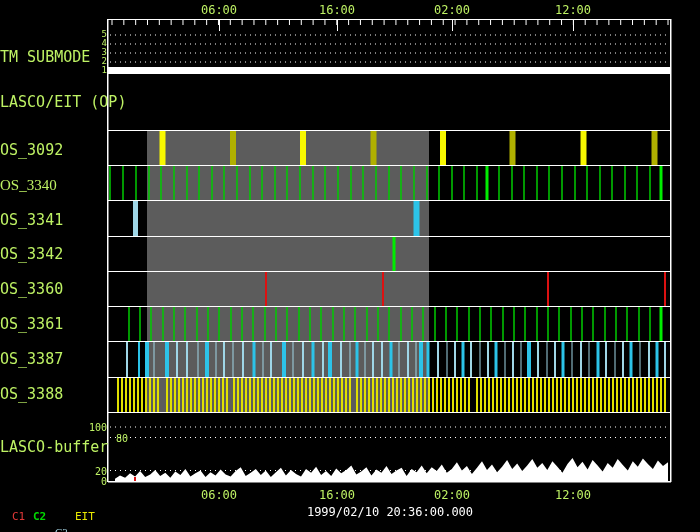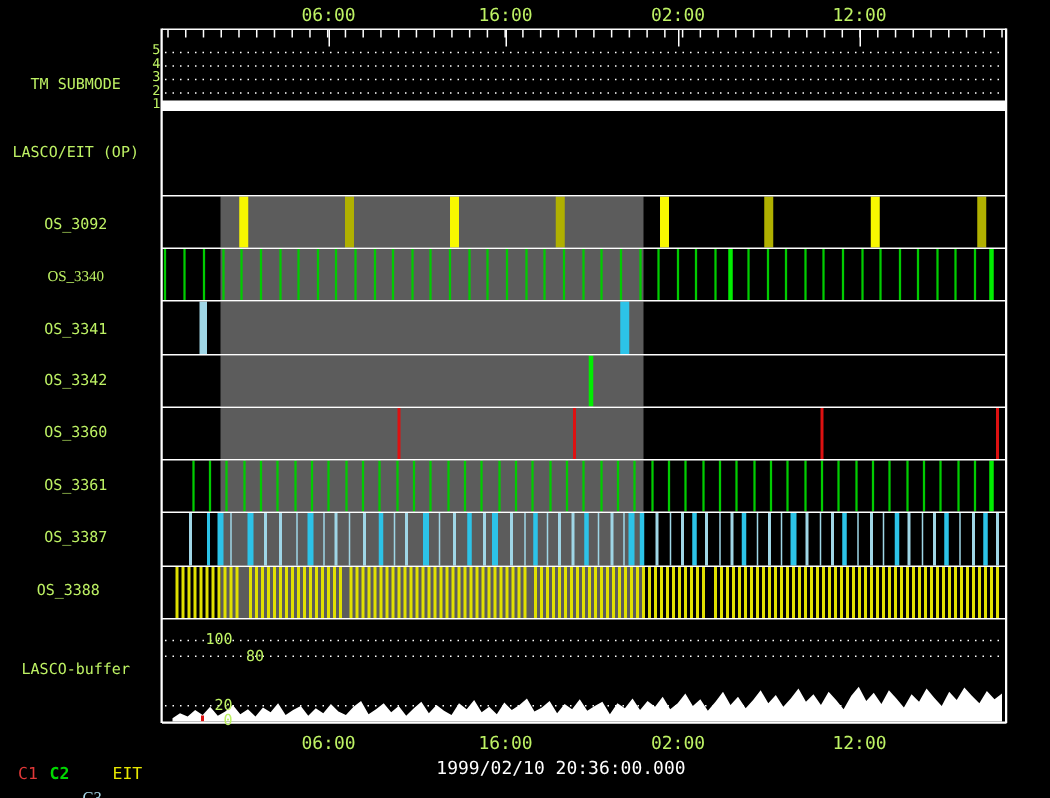--- a/index.html
+++ b/index.html
@@ -1,25 +1,25 @@
 <!DOCTYPE html>
 <html><head>
 <meta charset="utf-8">
 <style>
   html,body{margin:0;padding:0;background:#000;}
   #screen{position:relative;width:700px;height:532px;background:#000;overflow:hidden;
           font-family:"DejaVu Sans Mono","Liberation Mono",monospace;color:#fff;}
   #plot-svg{position:absolute;left:0;top:0;}
   .lbl{position:absolute;white-space:pre;transform:translateY(-50%);color:#bef264;}
-  .rowlbl{font-size:10px;text-align:center;left:0;}
-  .ticklbl{font-size:10px;text-align:right;left:0;padding-left:48px;}
+  .rowlbl{font-size:15px;text-align:left;left:0;}
+  .ticklbl{font-size:10px;text-align:right;left:0;}
   .tmlbl{font-size:9px;text-align:right;left:0;}
   .timelbl{font-size:12px;text-align:center;width:60px;}
   .legenditem{font-size:11px;}
-  #date-label{position:absolute;left:223px;top:505px;width:302px;text-align:center;
+  #date-label{position:absolute;left:239px;top:505px;width:302px;text-align:center;
               font-size:12px;color:#fff;white-space:pre;}
 </style>
 </head>
 <body>
 
 <div id="screen">
   <svg id="plot-svg" width="700" height="532">
       <rect x="147" y="131" width="282" height="34" fill="#5c5c5c"></rect>
       <rect x="159.5" y="131" width="6" height="34" fill="#f8f800"></rect>
       <rect x="230" y="131" width="6" height="34" fill="#b0b000"></rect>

